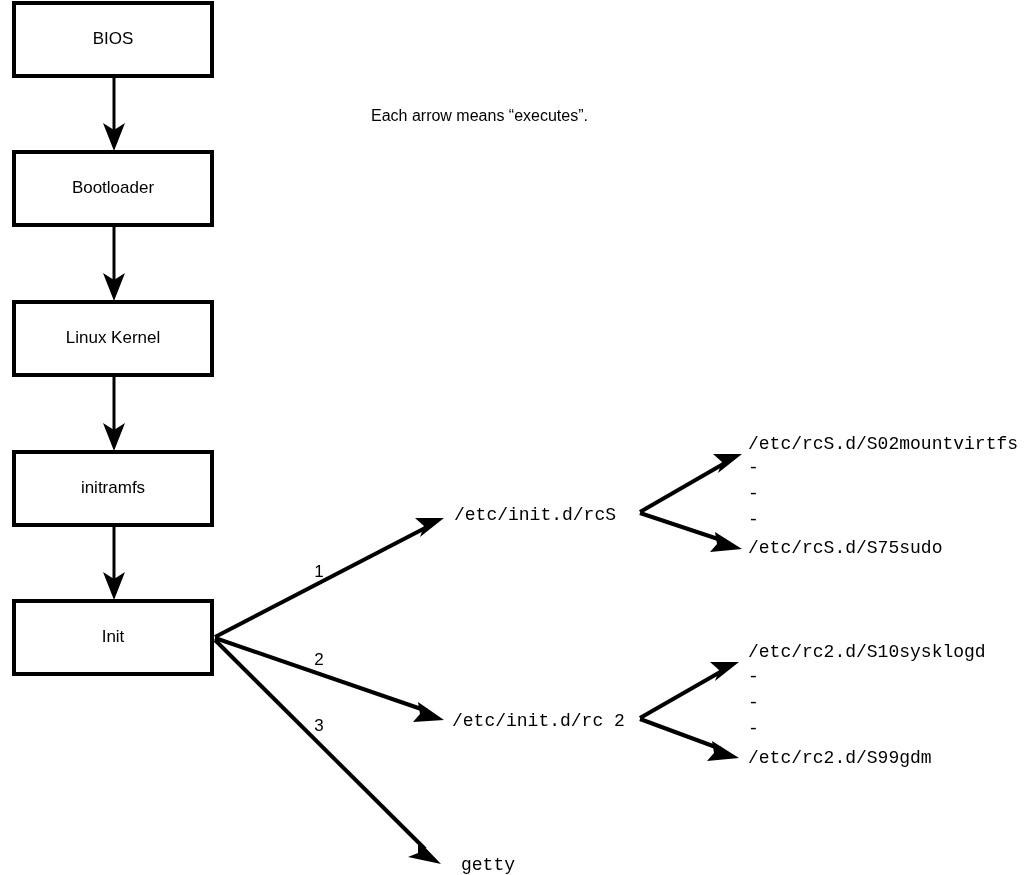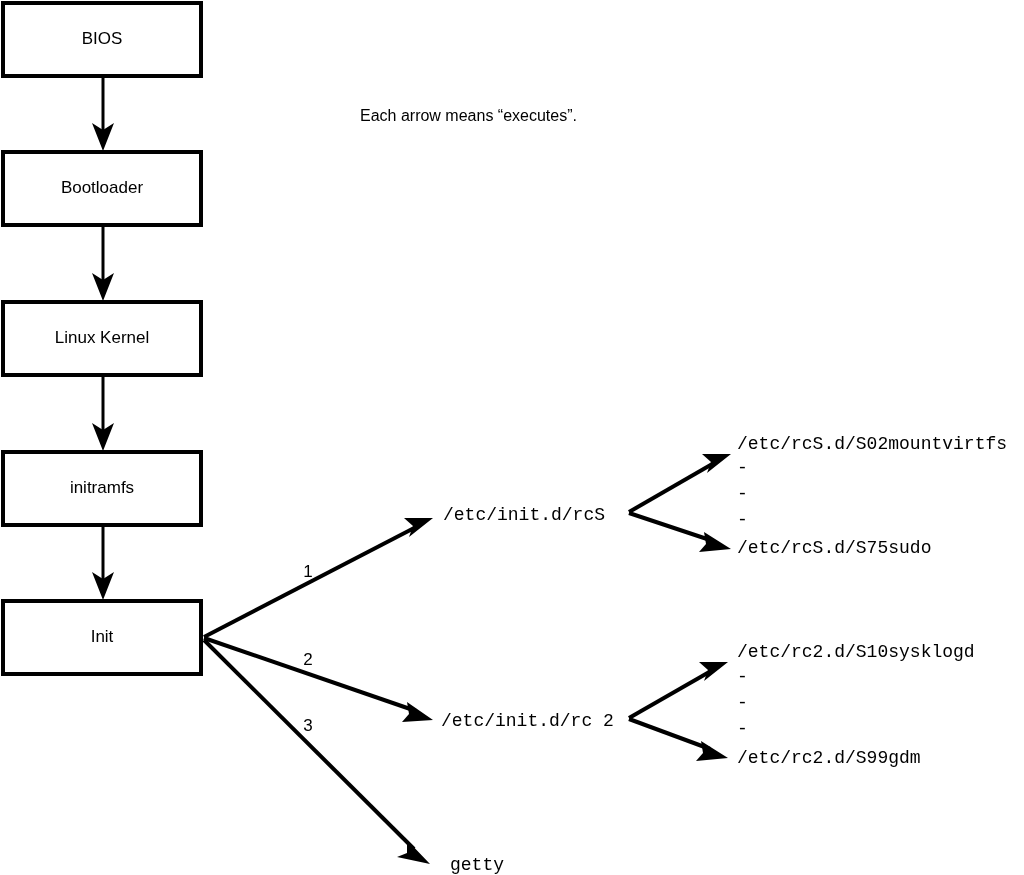--- a/index.html
+++ b/index.html
@@ -10,20 +10,21 @@
   body {
     width: 1024px;
     height: 875px;
     overflow: hidden;
     font-family: "Liberation Sans", sans-serif;
   }
   #diagram-root {
     position: relative;
     width: 892px;
     height: 875px;
+    margin-left: 11px;
   }
   svg.diagram {
     display: block;
     width: 1024px;
     height: 875px;
   }
   .node-box {
     fill: #ffffff;
     stroke: #000000;
     stroke-width: 4;

